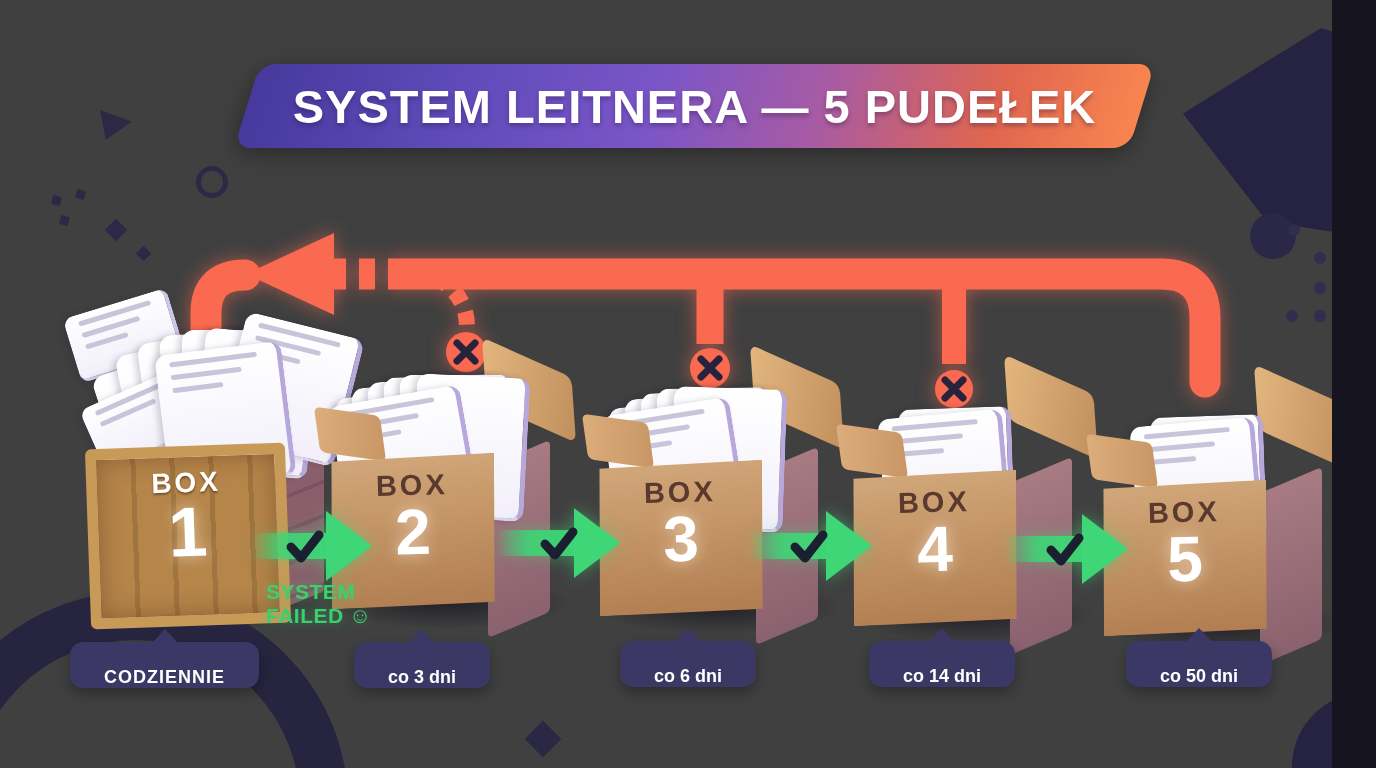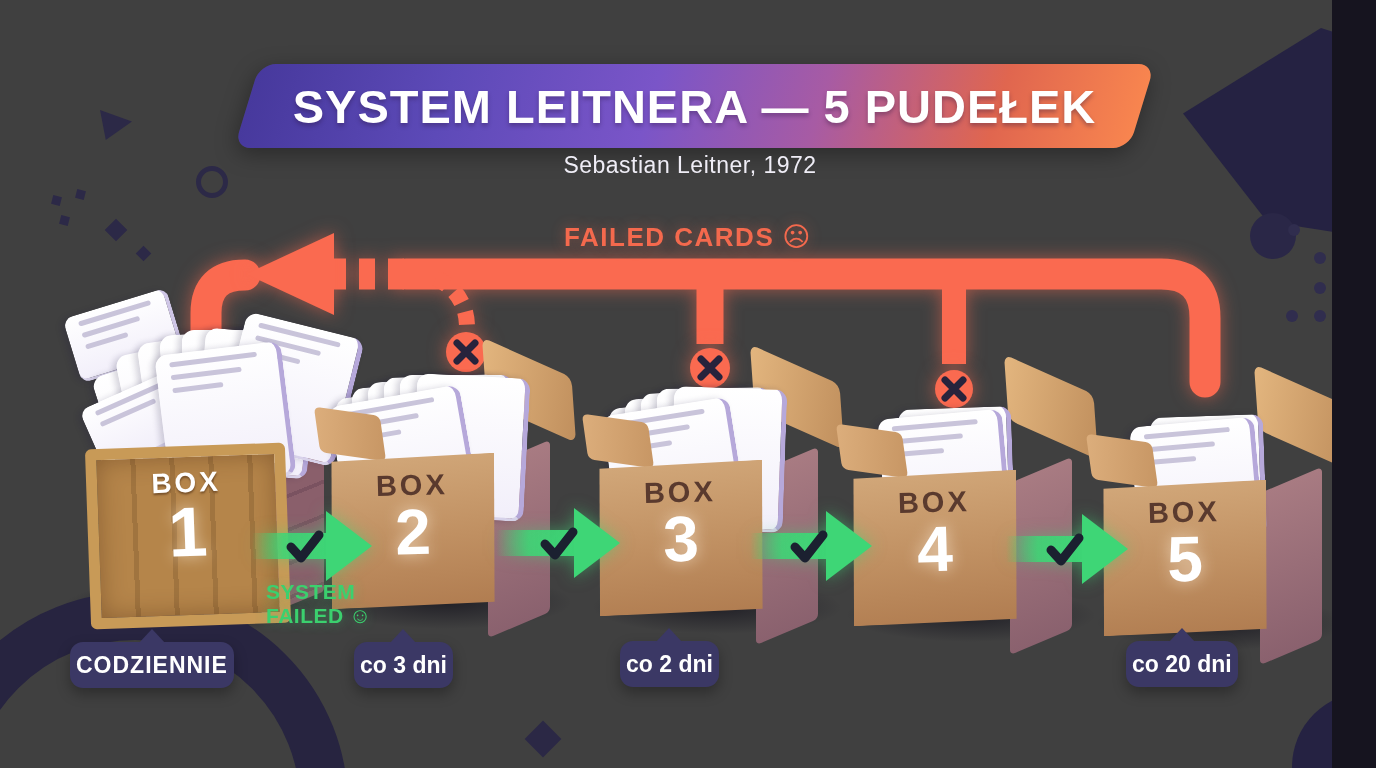--- a/index.html
+++ b/index.html
@@ -79,22 +79,22 @@
   .crate .front{position:absolute;left:18px;top:156px;width:178px;height:158px;z-index:5;
     border:11px solid #c89a57;border-radius:6px;transform:rotate(-2deg);
     background:repeating-linear-gradient(90deg,#b5854a 0 34px,#a0743f 34px 39px);
     box-shadow:inset 0 0 24px rgba(60,30,10,.35);
     display:flex;flex-direction:column;align-items:center;}
   .crate .bword{color:#fff;margin-top:10px;font-size:28px;text-shadow:0 2px 2px rgba(60,30,10,.5);}
   .crate .bnum{font-size:70px;}
 
   
   .bubble{position:absolute;z-index:6;height:46px;background:#3b3865;border-radius:13px;
-    display:flex;align-items:center;justify-content:center;padding:0 6px;
-    color:#fff;font-size:23px;font-weight:800;white-space:nowrap;box-shadow:0 6px 14px rgba(0,0,0,.3);}
+    display:flex;align-items:flex-end;justify-content:center;padding:0 34px;
+    color:#fff;font-size:18px;font-weight:800;white-space:nowrap;box-shadow:0 6px 14px rgba(0,0,0,.3);}
   .bubble::before{content:"";position:absolute;top:-13px;left:50%;margin-left:-14px;
     border-left:14px solid transparent;border-right:14px solid transparent;border-bottom:15px solid #3b3865;}
   .bubble.wide{letter-spacing:1px;}
 </style>
 </head>
 <body>
 
 <div class="canvas">
 
   <div class="deco pentagon"></div>
@@ -113,25 +113,21 @@
   <div class="deco sq" style="left:76px;top:190px"></div>
   <div class="deco sq" style="left:60px;top:216px"></div>
   <div class="deco dia" style="left:108px;top:222px;width:16px;height:16px"></div>
   <div class="deco dia" style="left:138px;top:248px;width:11px;height:11px"></div>
   <div class="deco dia" style="left:530px;top:726px;width:26px;height:26px;background:#2b2845"></div>
   <div class="deco swirl"></div>
   <div class="deco corner-circle"></div>
 
   <div class="banner"></div>
   <div class="title">SYSTEM LEITNERA — 5 PUDEŁEK</div>
-  <div class="subtitle">Sebastian Leitner, 1972</div>
-
-  <div class="failed-label">
-    <span>FAILED CARDS</span><span class="emo">☹</span>
-  </div>
+
 
   <svg id="failed-route" class="layer" width="1376" height="768" viewBox="0 0 1376 768">
     <g class="redglow" stroke="#fa6a50" fill="none">
       <path d="M1205 382 V318 Q1205 274 1161 274 H406" stroke-width="31" stroke-linecap="round"></path>
       <path d="M404 274 H332" stroke-width="31" stroke-dasharray="16 13"></path>
       <path d="M245 275 Q206 275 206 313 V338" stroke-width="31" stroke-linecap="round"></path>
       <path d="M436 278 Q468 294 467 330" stroke-width="16" stroke-dasharray="13 10"></path>
       <path d="M710 276 V344" stroke-width="27"></path>
       <path d="M954 276 V364" stroke-width="24"></path>
     </g>
@@ -304,19 +300,22 @@
     <div><span>FAILED</span><span class="emo">☺</span></div>
   </div>
 
   <div class="bubble wide" style="left:70px;top:642px">
       <span>CODZIENNIE</span>
     </div>
   <div class="bubble" style="left:354px;top:642px">
       <span>co 3 dni</span>
     </div>
   <div class="bubble" style="left:620px;top:641px">
-      <span>co 2 dni</span>
+      <span>co 6 dni</span>
+    </div>
+  <div class="bubble" style="left:869px;top:641px">
+      <span>co 14 dni</span>
     </div>
   <div class="bubble" style="left:1126px;top:641px">
-      <span>co 20 dni</span>
+      <span>co 50 dni</span>
     </div>
 
 </div>
 
 </body></html>

